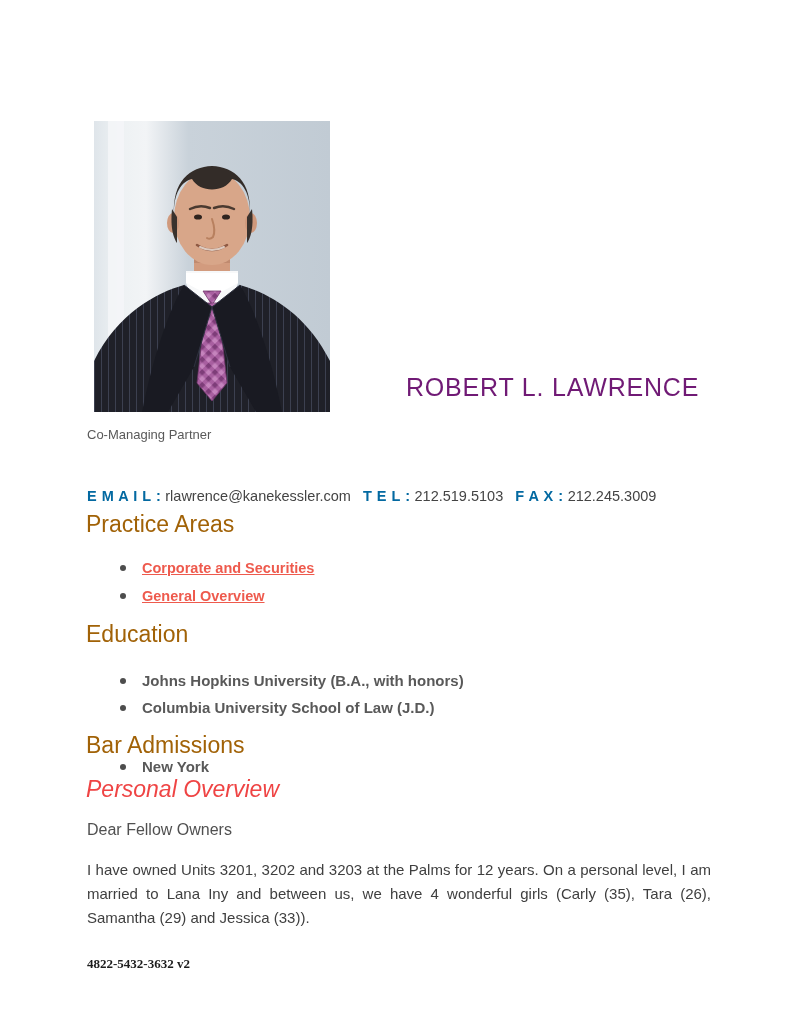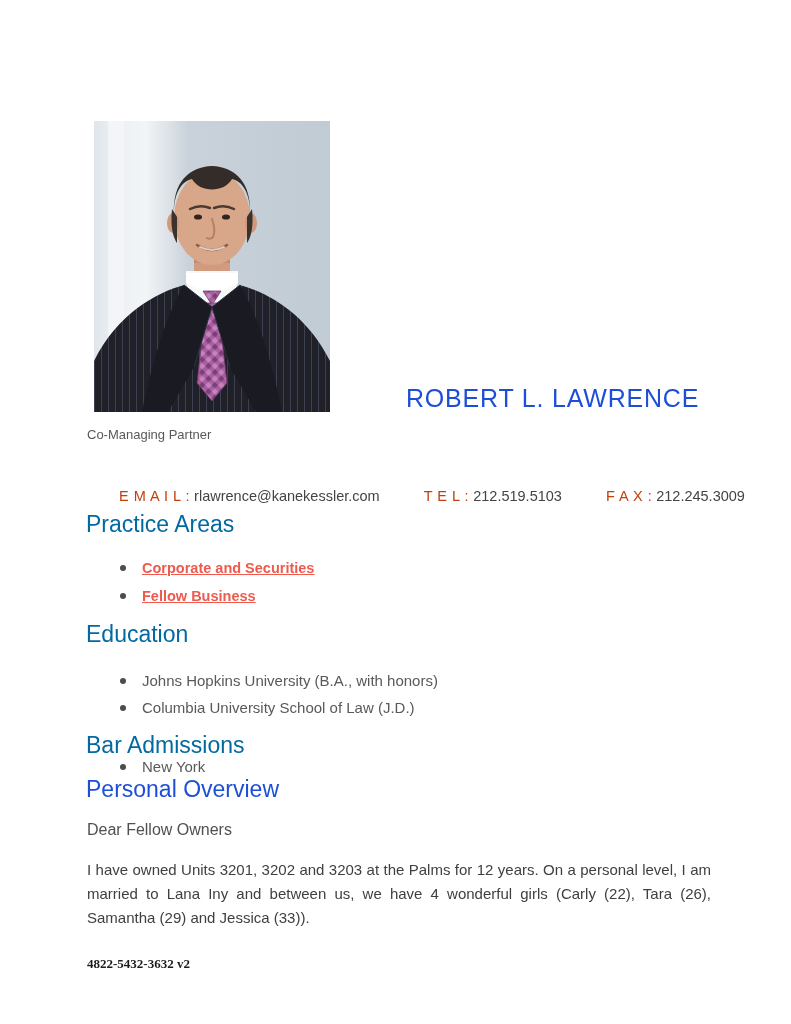--- a/index.html
+++ b/index.html
@@ -12,57 +12,57 @@
   }
   .abs { position: absolute; }
 
   .photo-frame {
     left: 94px; top: 121px; width: 236px; height: 291px;
     overflow: hidden;
   }
   .photo-frame svg { display: block; }
 
   .page-title {
-    left: 406px; top: 384px;
+    left: 406px; top: 373px;
     font-size: 25px; font-weight: 400; letter-spacing: 0.8px;
-    color: #1d4ed8; white-space: nowrap;
+    color: #701a75; white-space: nowrap;
   }
 
   .role-subtitle {
     left: 87px; top: 427px;
     font-size: 13px; color: #595959;
   }
 
   .contact-line {
     left: 87px; top: 488px;
     font-size: 14.5px; color: #444444; white-space: nowrap;
   }
   .contact-label {
-    color: #c2410c; font-weight: 400; letter-spacing: 0.5px; margin-left: 32px;
+    color: #0369a1; font-weight: 700; letter-spacing: 0.5px;
   }
   .contact-value { color: #444444; }
   .contact-sep { display: inline-block; width: 4px; }
 
   .section-heading {
     left: 86px;
-    font-size: 23px; font-weight: 400; color: #0369a1;
+    font-size: 23px; font-weight: 400; color: #a16207;
     white-space: nowrap;
   }
-  .section-heading.alt { color: #1d4ed8; }
+  .section-heading.alt { color: #ef4444; font-style: italic; }
 
   .bullet-row {
     left: 120px; display: flex; align-items: center;
     white-space: nowrap;
     margin-top: 16px;
   }
   .bullet-dot {
     width: 6px; height: 6px; border-radius: 50%;
     background: #4d4d4d; margin-right: 16px; flex: 0 0 auto;
   }
-  .bullet-text { font-size: 15px; color: #595959; }
+  .bullet-text { font-size: 15px; color: #595959; font-weight: bold; }
   .bullet-link {
     font-size: 14.5px; font-weight: 700; color: #EE5A4D;
     text-decoration: underline; cursor: pointer;
   }
 
   .salutation {
     left: 87px; top: 821px;
     font-size: 16px; color: #505050;
   }
   .body-paragraph {
@@ -155,36 +155,36 @@
   <span class="contact-value">212.245.3009</span>
 </div>
 
 <div class="abs section-heading" style="top:511px">Practice Areas</div>
 <div class="abs bullet-row" style="top:544px">
   <span class="bullet-dot"></span>
   <span class="bullet-link">Corporate and Securities</span>
 </div>
 <div class="abs bullet-row" style="top:572px">
   <span class="bullet-dot"></span>
-  <span class="bullet-link">Fellow Business</span>
+  <span class="bullet-link">General Overview</span>
 </div>
 
 <div class="abs section-heading" style="top:621px">Education</div>
 <div class="abs bullet-row" style="top:656px">
   <span class="bullet-dot"></span>
   <span class="bullet-text">Johns Hopkins University (B.A., with honors)</span>
 </div>
 <div class="abs bullet-row" style="top:683px">
   <span class="bullet-dot"></span>
   <span class="bullet-text">Columbia University School of Law (J.D.)</span>
 </div>
 
 <div class="abs section-heading" style="top:732px">Bar Admissions</div>
 <div class="abs bullet-row" style="top:742px">
   <span class="bullet-dot"></span>
   <span class="bullet-text">New York</span>
 </div>
 
 <div class="abs section-heading alt" style="top:776px">Personal Overview</div>
 <div class="abs salutation">Dear Fellow Owners</div>
-<div class="abs body-paragraph">I have owned Units 3201, 3202 and 3203 at the Palms for 12 years. On a personal level, I am married to Lana Iny and between us, we have 4 wonderful girls (Carly (22), Tara (26), Samantha (29) and Jessica (33)).</div>
+<div class="abs body-paragraph">I have owned Units 3201, 3202 and 3203 at the Palms for 12 years. On a personal level, I am married to Lana Iny and between us, we have 4 wonderful girls (Carly (35), Tara (26), Samantha (29) and Jessica (33)).</div>
 
 <div class="abs footer-code">4822-5432-3632 v2</div>
 
 </body></html>

